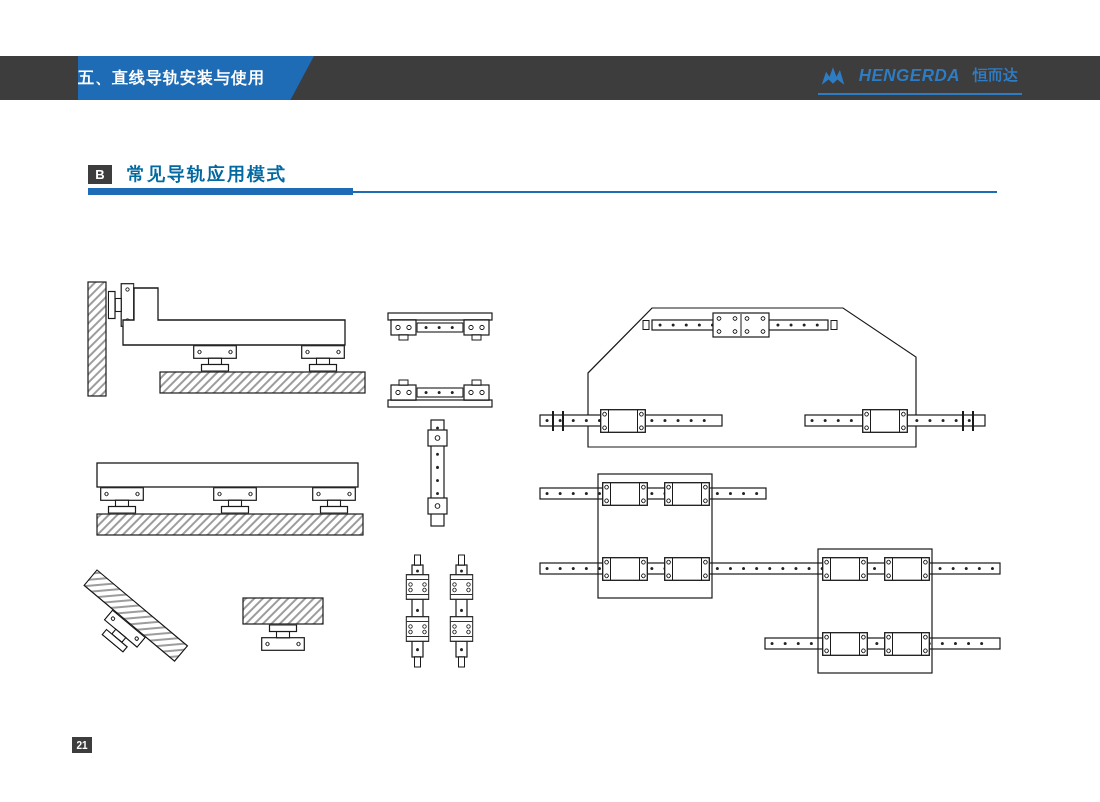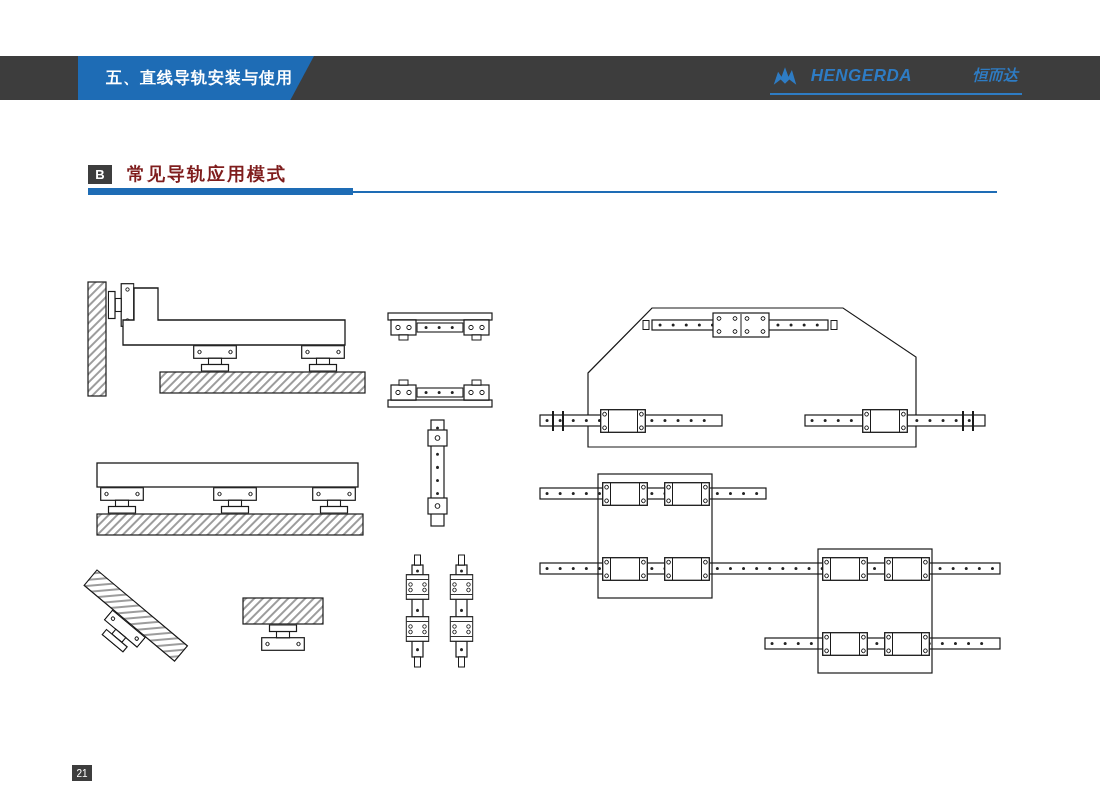--- a/index.html
+++ b/index.html
@@ -14,57 +14,57 @@
 
   
   .topbar {
     position:absolute; left:0; top:56px; width:1100px; height:44px;
     background:#3d3d3d;
   }
   .title-chip {
     position:absolute; left:78px; top:0; height:44px; width:236px;
     background:#1e6cb5;
     clip-path:polygon(0 0, 100% 0, 90% 100%, 0 100%);
-    display:flex; align-items:center; padding-left:28px;
+    display:flex; align-items:center; padding-left:0;
   }
   .title-chip span {
     color:#fff; font-size:16px; font-weight:bold; letter-spacing:1px; white-space:nowrap;
   }
   .brand {
     position:absolute; right:78px; top:7px; height:32px;
     display:flex; align-items:center; gap:13px;
     color:#2e7cc4;
     border-bottom:2px solid #2e7cc4;
     padding:0 4px 5px 2px;
   }
   .brand-en { font-size:17px; font-weight:bold; font-style:italic; letter-spacing:0.5px; white-space:nowrap; }
-  .brand-cn { font-size:15px; font-weight:bold; font-style:italic; white-space:nowrap;margin-left:48px; }
+  .brand-cn { font-size:15px; font-weight:bold; white-space:nowrap; }
 
   
   .section-head {
     position:absolute; left:88px; top:163px; height:22px;
     display:flex; align-items:center; gap:15px;
   }
   .badge {
     width:24px; height:19px; background:#3d3d3d; color:#fff;
     font-size:13px; font-weight:bold;
     display:flex; align-items:center; justify-content:center;
   }
-  .section-title { font-size:18px; font-weight:bold; color:#7f1d1d; letter-spacing:2px; white-space:nowrap; }
+  .section-title { font-size:18px; font-weight:bold; color:#0369a1; letter-spacing:2px; white-space:nowrap; }
   .rule-thick { position:absolute; left:88px; top:188px; width:265px; height:7px; background:#1e6cb5; }
   .rule-thin  { position:absolute; left:353px; top:191px; width:644px; height:2px; background:#1e6cb5; }
 
   
   .canvas { position:absolute; left:0; top:0; width:1100px; height:802px; }
 
   
   .pagenum {
     position:absolute; left:72px; top:737px; width:20px; height:16px;
-    background:#3d3d3d; color:#fff; font-size:10px; font-weight:normal;
-    display:flex; align-items:center; justify-content:center;margin-top:28px;
+    background:#3d3d3d; color:#fff; font-size:10px; font-weight:bold;
+    display:flex; align-items:center; justify-content:center;
   }
 </style>
 </head>
 <body>
 
 <div class="page">
 
   <div class="topbar">
     <div class="title-chip">
       <span>五、直线导轨安装与使用</span>

